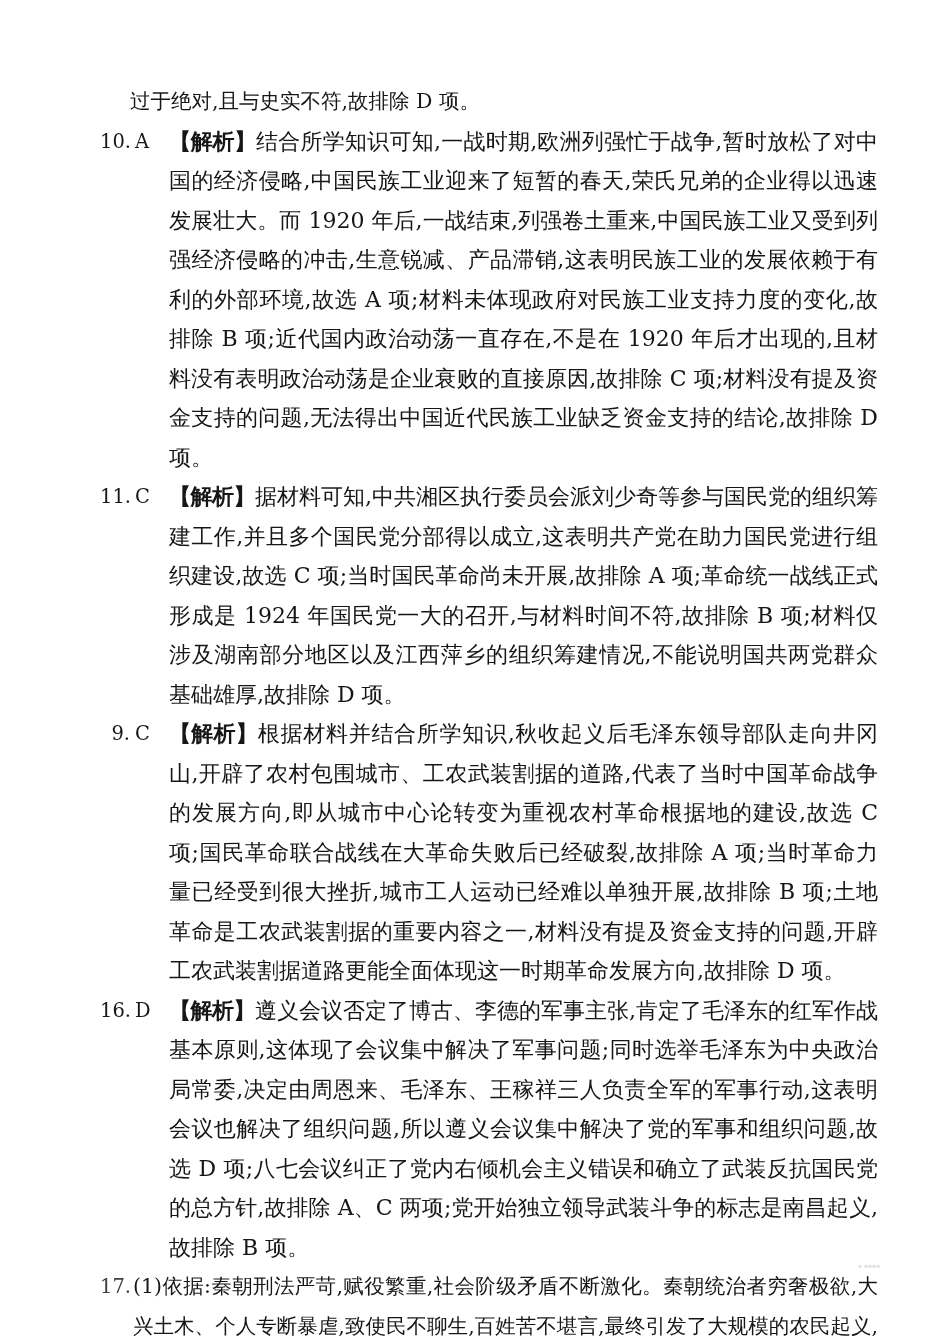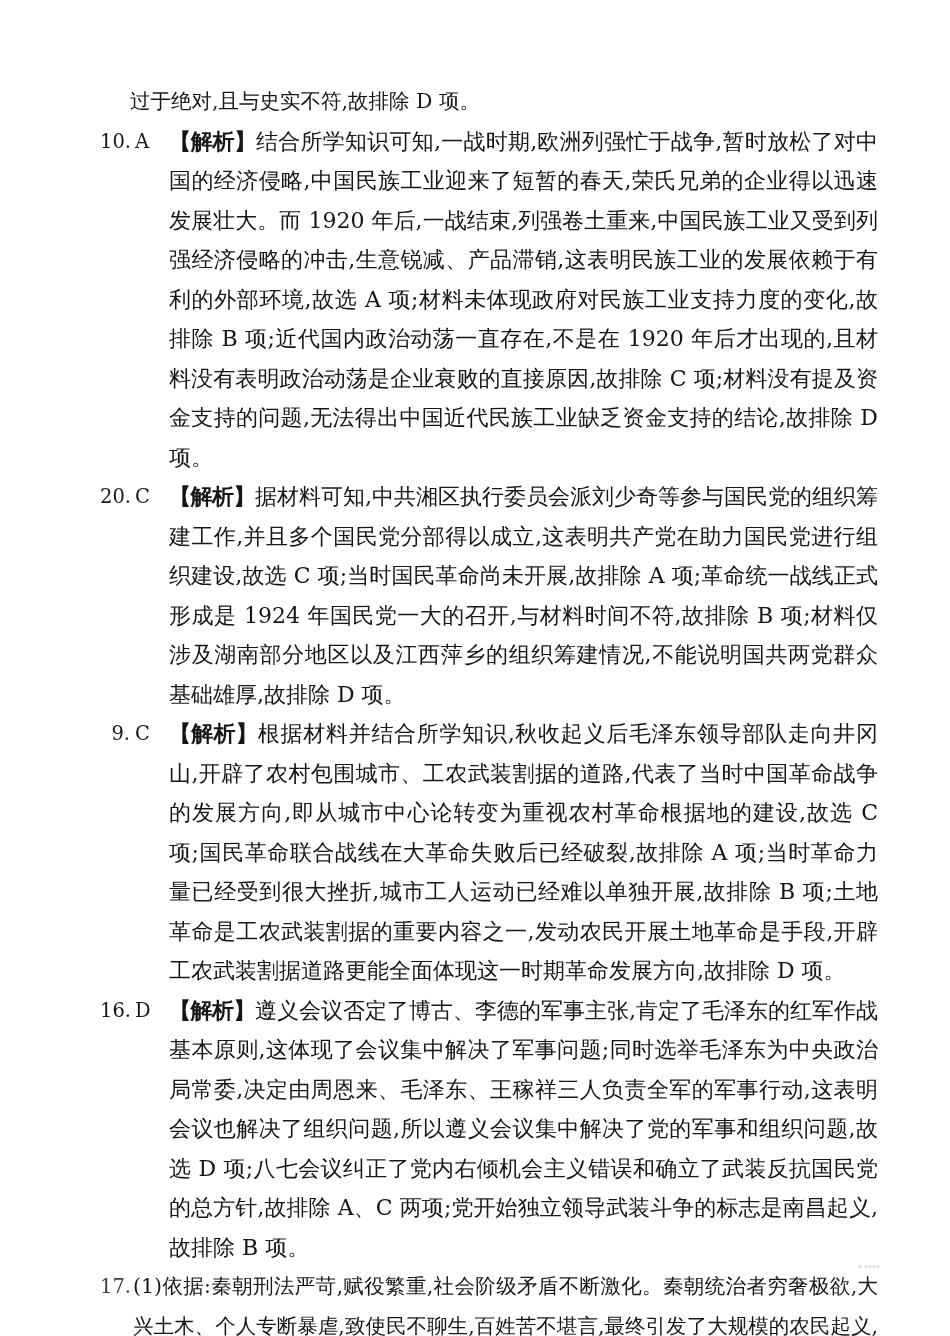--- a/index.html
+++ b/index.html
@@ -143,29 +143,29 @@
 
     <div class="orphan-line">过于绝对,且与史实不符,故排除 D 项。</div>
 
     <div class="ans-block">
       <span class="ans-num">10.</span>
       <span class="ans-choice">A</span>
       <span class="ans-body"><span class="tag">【解析】</span><span>结合所学知识可知,一战时期,欧洲列强忙于战争,暂时放松了对中国的经济侵略,中国民族工业迎来了短暂的春天,荣氏兄弟的企业得以迅速发展壮大。而 1920 年后,一战结束,列强卷土重来,中国民族工业又受到列强经济侵略的冲击,生意锐减、产品滞销,这表明民族工业的发展依赖于有利的外部环境,故选 A 项;材料未体现政府对民族工业支持力度的变化,故排除 B 项;近代国内政治动荡一直存在,不是在 1920 年后才出现的,且材料没有表明政治动荡是企业衰败的直接原因,故排除 C 项;材料没有提及资金支持的问题,无法得出中国近代民族工业缺乏资金支持的结论,故排除 D 项。</span></span>
     </div>
 
     <div class="ans-block">
-      <span class="ans-num">20.</span>
+      <span class="ans-num">11.</span>
       <span class="ans-choice">C</span>
       <span class="ans-body"><span class="tag">【解析】</span><span>据材料可知,中共湘区执行委员会派刘少奇等参与国民党的组织筹建工作,并且多个国民党分部得以成立,这表明共产党在助力国民党进行组织建设,故选 C 项;当时国民革命尚未开展,故排除 A 项;革命统一战线正式形成是 1924 年国民党一大的召开,与材料时间不符,故排除 B 项;材料仅涉及湖南部分地区以及江西萍乡的组织筹建情况,不能说明国共两党群众基础雄厚,故排除 D 项。</span></span>
     </div>
 
     <div class="ans-block">
       <span class="ans-num">9.</span>
       <span class="ans-choice">C</span>
-      <span class="ans-body"><span class="tag">【解析】</span><span>根据材料并结合所学知识,秋收起义后毛泽东领导部队走向井冈山,开辟了农村包围城市、工农武装割据的道路,代表了当时中国革命战争的发展方向,即从城市中心论转变为重视农村革命根据地的建设,故选 C 项;国民革命联合战线在大革命失败后已经破裂,故排除 A 项;当时革命力量已经受到很大挫折,城市工人运动已经难以单独开展,故排除 B 项;土地革命是工农武装割据的重要内容之一,发动农民开展土地革命是手段,开辟工农武装割据道路更能全面体现这一时期革命发展方向,故排除 D 项。</span></span>
+      <span class="ans-body"><span class="tag">【解析】</span><span>根据材料并结合所学知识,秋收起义后毛泽东领导部队走向井冈山,开辟了农村包围城市、工农武装割据的道路,代表了当时中国革命战争的发展方向,即从城市中心论转变为重视农村革命根据地的建设,故选 C 项;国民革命联合战线在大革命失败后已经破裂,故排除 A 项;当时革命力量已经受到很大挫折,城市工人运动已经难以单独开展,故排除 B 项;土地革命是工农武装割据的重要内容之一,材料没有提及资金支持的问题,开辟工农武装割据道路更能全面体现这一时期革命发展方向,故排除 D 项。</span></span>
     </div>
 
     <div class="ans-block">
       <span class="ans-num">16.</span>
       <span class="ans-choice">D</span>
       <span class="ans-body"><span class="tag">【解析】</span><span>遵义会议否定了博古、李德的军事主张,肯定了毛泽东的红军作战基本原则,这体现了会议集中解决了军事问题;同时选举毛泽东为中央政治局常委,决定由周恩来、毛泽东、王稼祥三人负责全军的军事行动,这表明会议也解决了组织问题,所以遵义会议集中解决了党的军事和组织问题,故选 D 项;八七会议纠正了党内右倾机会主义错误和确立了武装反抗国民党的总方针,故排除 A、C 两项;党开始独立领导武装斗争的标志是南昌起义,故排除 B 项。</span></span>
     </div>
 
     <div class="q-block">
       <span class="q-num">17.</span>

